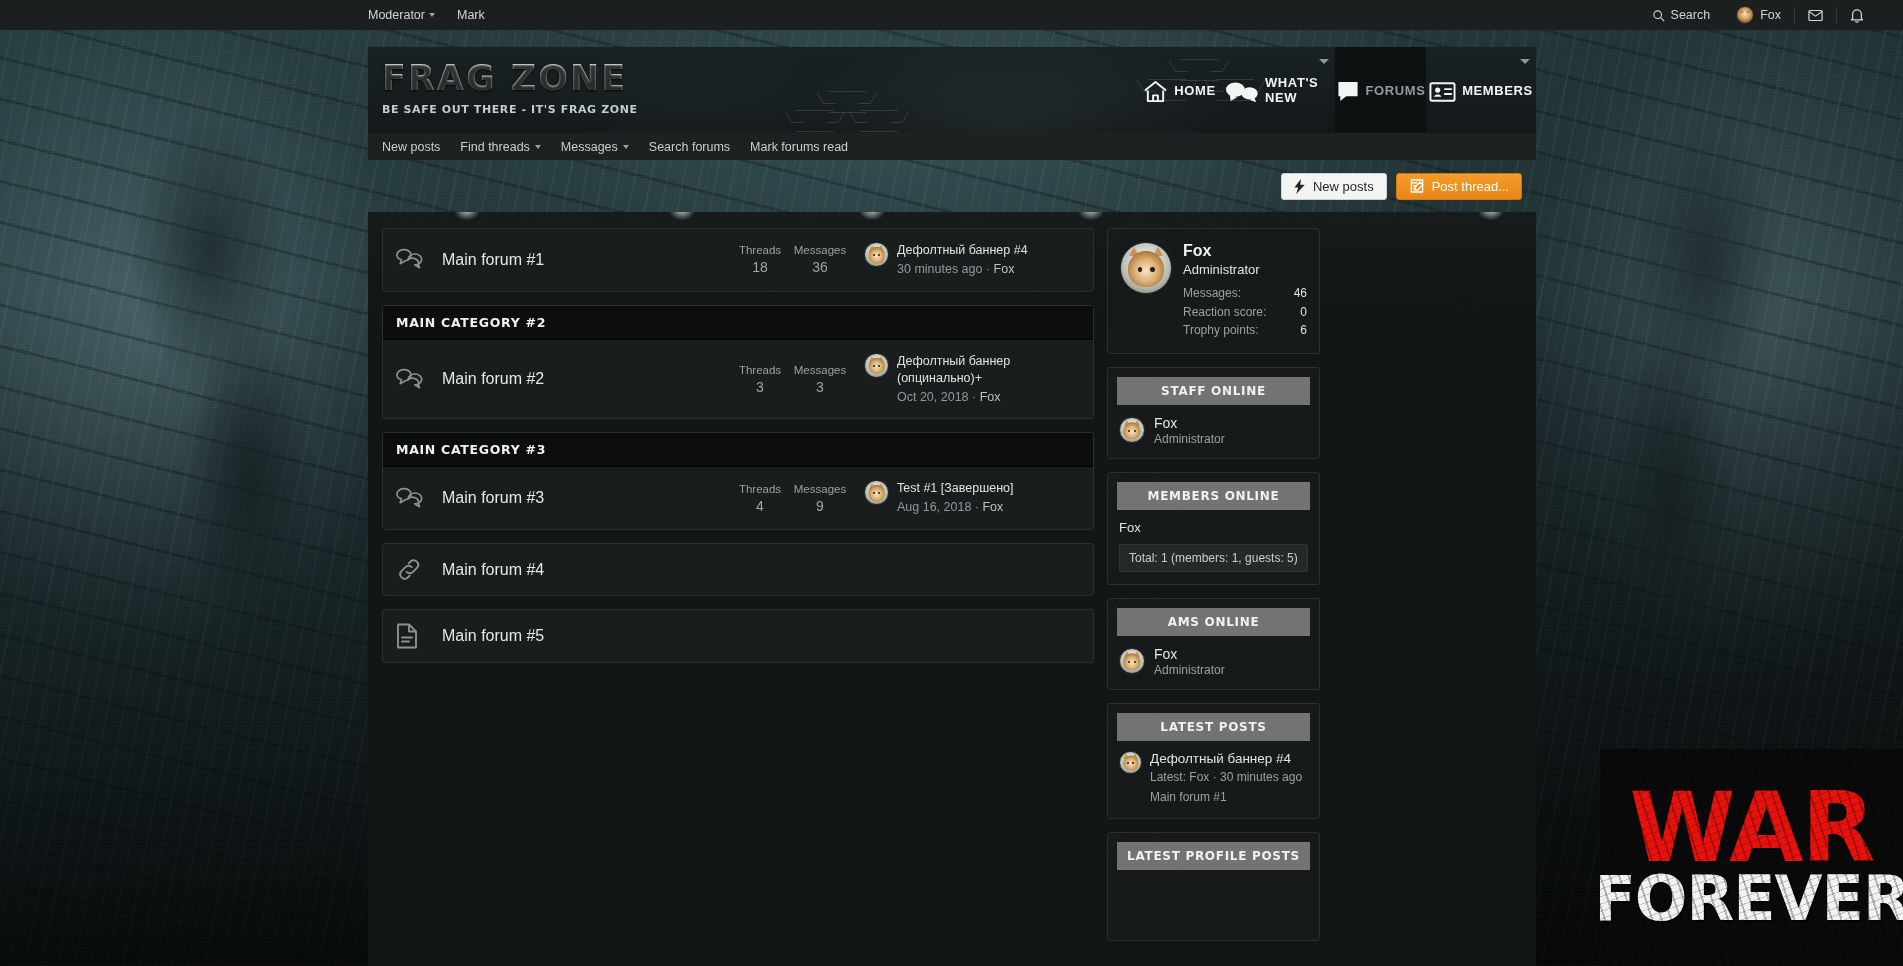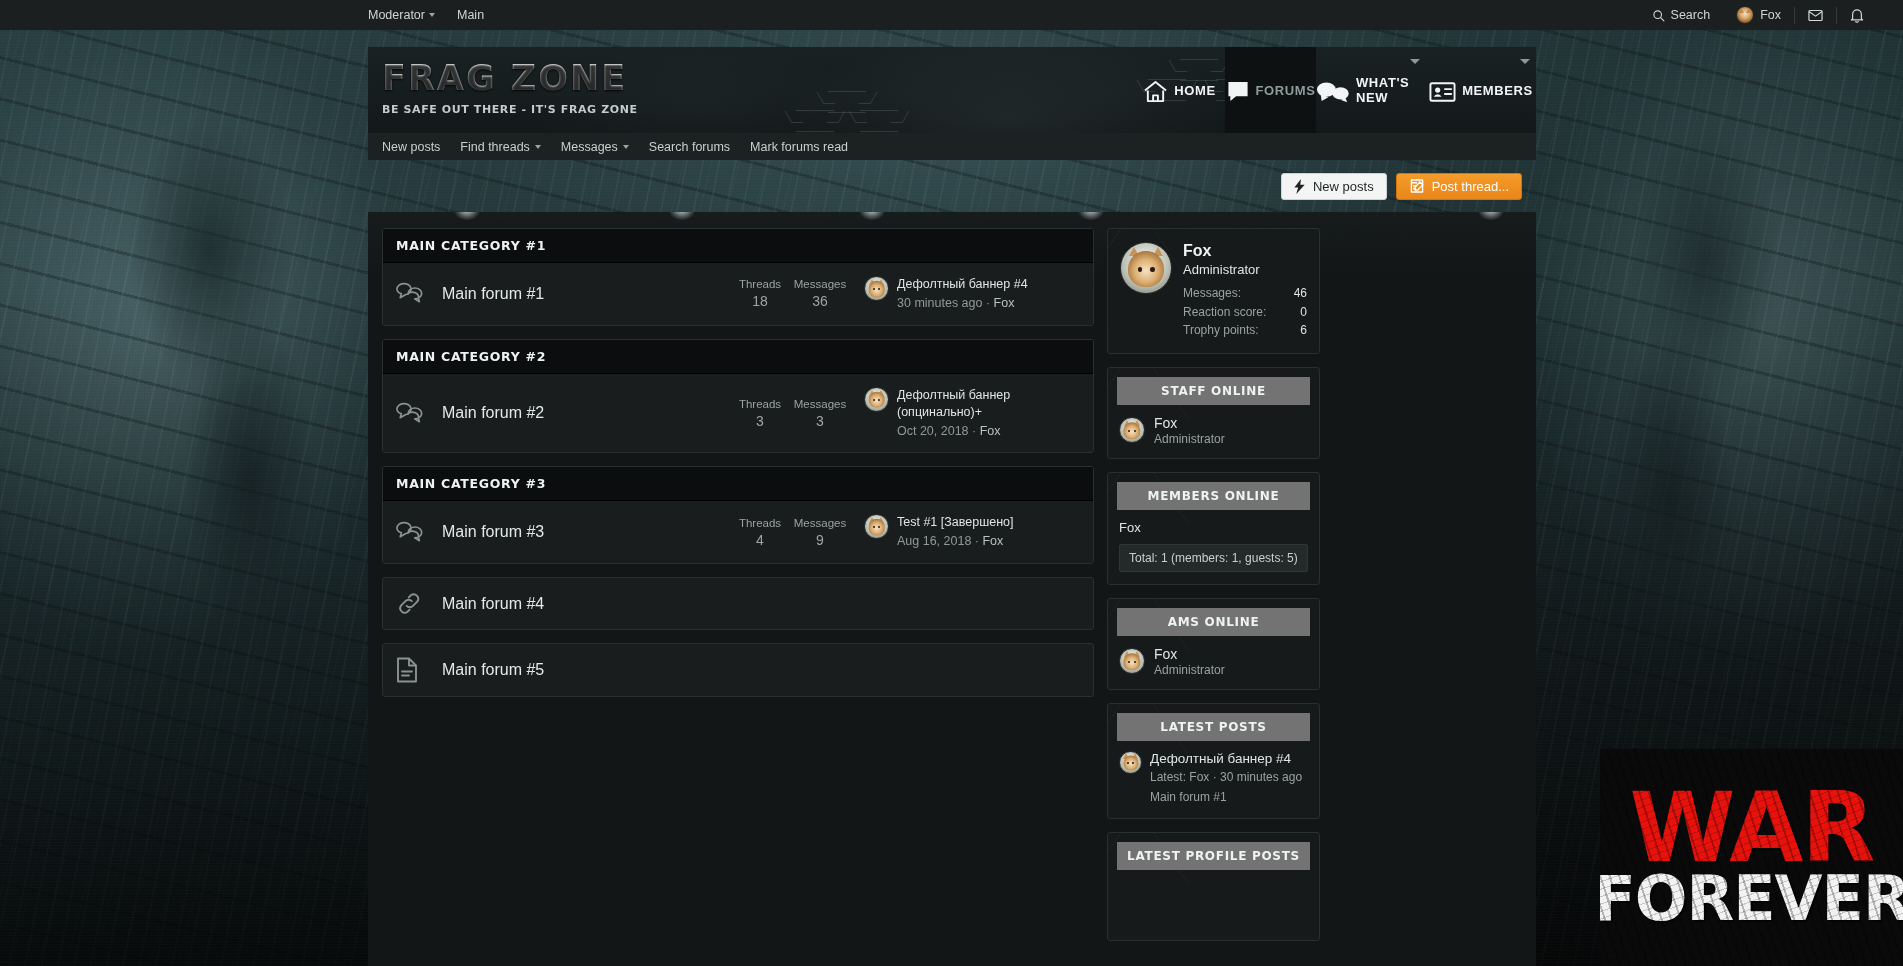--- a/index.html
+++ b/index.html
@@ -291,21 +291,21 @@
 <div id="bg-art"></div>
 <div id="bg-noise"></div>
 
 <div id="topbar">
   <div class="topbar-left">
     <span class="top-link">
       <span>Moderator</span>
       <i class="caret-sm"></i>
     </span>
     <span class="top-link">
-      <span>Main</span>
+      <span>Mark</span>
     </span>
   </div>
   <div class="topbar-right">
     <span class="tb-item">
       <svg width="13" height="13" viewBox="0 0 24 24" fill="none" stroke="#d3d8d8" stroke-width="2">
         <circle cx="10.5" cy="10.5" r="7"></circle>
           <line x1="16" y1="16" x2="22" y2="22" stroke-linecap="round"></line>
       </svg>
       <span>Search</span>
     </span>
@@ -349,42 +349,42 @@
     <div id="main-nav">
       <div class="nav-item">
         <span class="nav-icon">
           <svg width="25" height="23" viewBox="0 0 26 24" fill="none" stroke="#f2f5f5" stroke-width="2" stroke-linejoin="round">
             <path d="M2 11 L13 2 L24 11"></path>
               <path d="M5 11 V22 h16 V11"></path>
               <path d="M10.5 22 v-6 h5 v6"></path>
           </svg>
         </span>
         <span>HOME</span>
-      </div>
-
-      <div class="nav-item active">
-        <span class="nav-icon">
-          <svg width="24" height="23" viewBox="0 0 24 24" fill="#f2f5f5">
-            <path d="M2 2 h20 v15 h-12 l-6 5 v-5 h-2 z"></path>
-          </svg>
-        </span>
-        <span>FORUMS</span>
       </div>
 
       <div class="nav-item wide">
         <span class="nav-icon">
           <svg width="34" height="23" viewBox="0 0 36 24" fill="#f2f5f5">
             <ellipse cx="11" cy="10" rx="10" ry="7.6"></ellipse>
               <path d="M5 15 l1 7 l7-4 z"></path>
             <ellipse cx="26" cy="14" rx="8.6" ry="6.6"></ellipse>
               <path d="M31 18 l2 5.5 l-6.5-2.5 z"></path>
           </svg>
         </span>
         <span>WHAT'S NEW</span>
         <i class="nav-caret"></i>
+      </div>
+
+      <div class="nav-item active">
+        <span class="nav-icon">
+          <svg width="24" height="23" viewBox="0 0 24 24" fill="#f2f5f5">
+            <path d="M2 2 h20 v15 h-12 l-6 5 v-5 h-2 z"></path>
+          </svg>
+        </span>
+        <span>FORUMS</span>
       </div>
 
       <div class="nav-item wide">
         <span class="nav-icon">
           <svg width="27" height="22" viewBox="0 0 28 22" fill="none" stroke="#f2f5f5" stroke-width="2">
             <rect x="1.5" y="2" width="25" height="18" rx="1.6"></rect>
             <circle cx="9" cy="9" r="2.7" fill="#f2f5f5" stroke="none"></circle>
             <path d="M5 16 a4.3 4.3 0 0 1 8 0" fill="#f2f5f5" stroke="none"></path>
             <line x1="16.5" y1="8" x2="23" y2="8" stroke-linecap="round"></line>
             <line x1="16.5" y1="13" x2="23" y2="13" stroke-linecap="round"></line>
@@ -438,21 +438,20 @@
       <span class="spot" style="left:86px;"></span>
       <span class="spot" style="left:301px;"></span>
       <span class="spot" style="left:491px;"></span>
       <span class="spot" style="left:710px;"></span>
       <span class="spot" style="left:1110px;"></span>
     </div>
 
     <div id="main-col">
 
       <div class="cat-block">
-        <div class="cat-head">MAIN CATEGORY #1</div>
         <div class="forum-row">
           <div class="f-icon">
             <svg width="30" height="25" viewBox="0 0 32 26" fill="none" stroke="#8a9191" stroke-width="1.8">
               <path d="M1 8.5 a7.5 6 0 1 1 9 5.8 l-5.5 3.2 l1.2-4.3 a6.6 5.4 0 0 1-4.7-4.7 z" stroke-linejoin="round"></path>
               <path d="M13 13 a7.2 5.8 0 1 1 7 5.7 l4.9 3 l-1-4 a6.5 5.3 0 0 0-10.9-4.7 z" stroke-linejoin="round"></path>
             </svg>
           </div>
           <div class="f-title">Main forum #1</div>
           <div class="f-stat">
             <div class="lbl">Threads</div>

